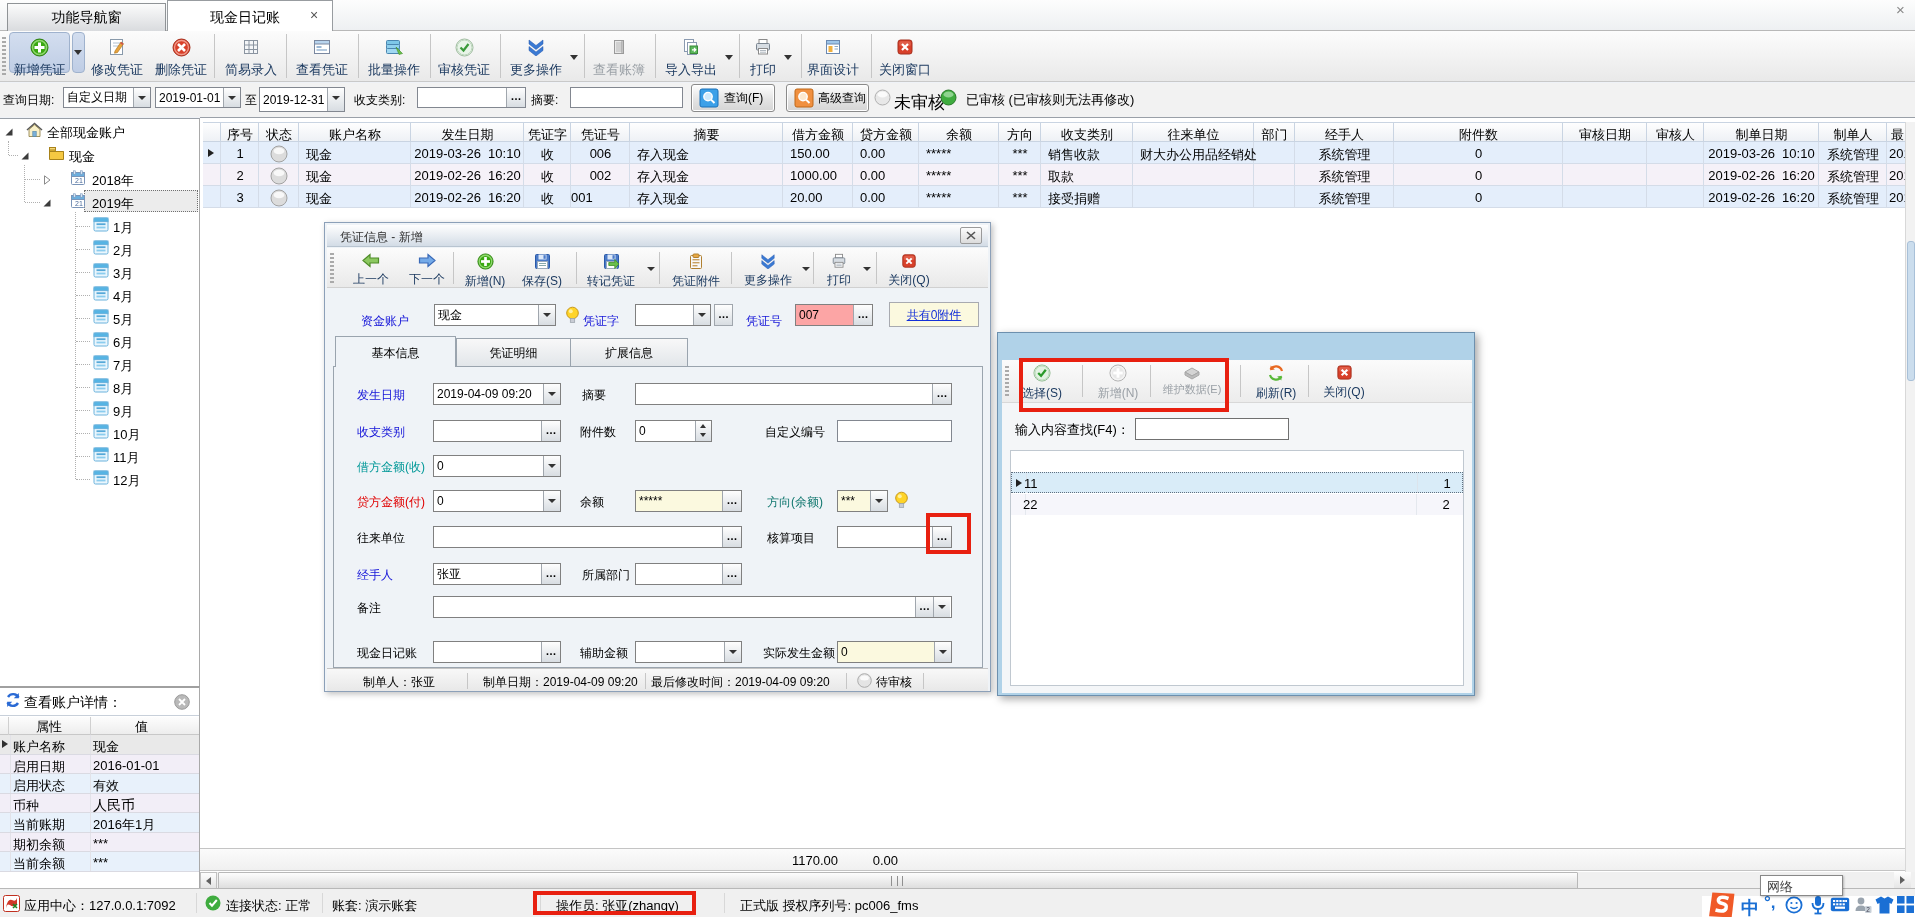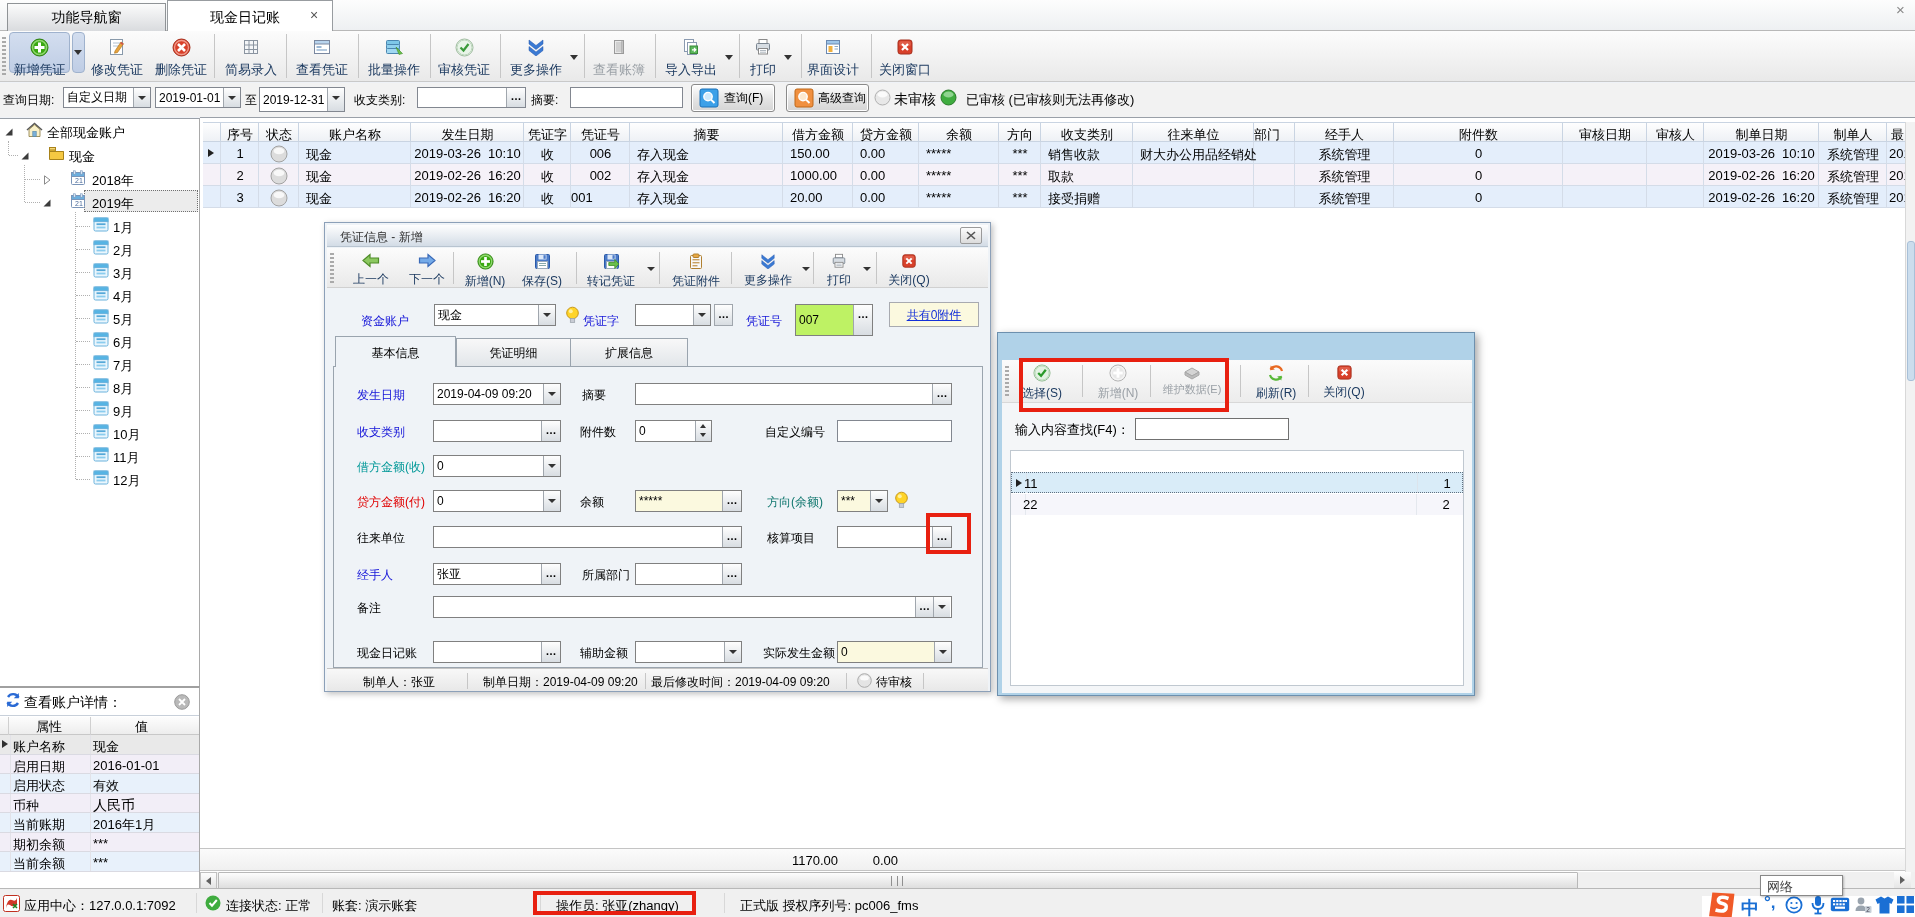--- a/index.html
+++ b/index.html
@@ -191,21 +191,21 @@
           <rect x="1" y="1" width="18" height="18" rx="2" fill="#f09040" stroke="#c06818"></rect>
           <circle cx="9" cy="8.6" r="4.2" fill="#fde8cf" stroke="#fff" stroke-width="1.4"></circle>
           <line x1="12" y1="11.6" x2="15.5" y2="15" stroke="#fff" stroke-width="2"></line>
         </svg>
   <span style="margin-left:4px">高级查询</span>
       </div>
  <div class="abs" style="left:874px;top:6px"><svg width="17" height="17" viewBox="0 0 17 17">
           <circle cx="8.5" cy="8.5" r="7.5" fill="#e8e8e8" stroke="#b0b0b0"></circle>
           <ellipse cx="8.5" cy="5.5" rx="5" ry="3" fill="#fbfbfb"></ellipse>
         </svg></div>
- <div class="abs" style="left:894px;top:8px;font-size:14px">未审核</div>
+ <div class="abs" style="left:894px;top:8px;font-size:17px">未审核</div>
  <div class="abs" style="left:940px;top:6px"><svg width="17" height="17" viewBox="0 0 17 17">
           <circle cx="8.5" cy="8.5" r="7.5" fill="#3fac3f" stroke="#2a7a2a"></circle>
           <ellipse cx="8.5" cy="5.5" rx="5" ry="3" fill="#8fd48f"></ellipse>
         </svg></div>
  <div class="abs" style="left:966px;top:8px;font-size:13px">已审核 (已审核则无法再修改)</div>
 </div>
 
 <div class="abs" id="tree" style="left:0;top:118px;width:200px;height:568px;background:#fff;border-right:1px solid #a9a9a9;border-top:1px solid #9aa0a8">
  <i class="abs" style="left:8px;top:22px;width:1px;height:14px;border-left:1px dotted #b0b0b0"></i>
 <i class="abs" style="left:9px;top:36px;width:9px;height:1px;border-top:1px dotted #b0b0b0"></i>
@@ -471,21 +471,21 @@
 <span class="abs" style="left:650px;top:3px;width:66px;text-align:center;font-size:13px">贷方金额</span>
 <i class="abs" style="left:795px;top:0;width:1px;height:20px;background:#c9d4e2"></i>
 <span class="abs" style="left:716px;top:3px;width:80px;text-align:center;font-size:13px">余额</span>
 <i class="abs" style="left:837px;top:0;width:1px;height:20px;background:#c9d4e2"></i>
 <span class="abs" style="left:796px;top:3px;width:42px;text-align:center;font-size:13px">方向</span>
 <i class="abs" style="left:929px;top:0;width:1px;height:20px;background:#c9d4e2"></i>
 <span class="abs" style="left:838px;top:3px;width:92px;text-align:center;font-size:13px">收支类别</span>
 <i class="abs" style="left:1050px;top:0;width:1px;height:20px;background:#c9d4e2"></i>
 <span class="abs" style="left:930px;top:3px;width:121px;text-align:center;font-size:13px">往来单位</span>
 <i class="abs" style="left:1091px;top:0;width:1px;height:20px;background:#c9d4e2"></i>
-<span class="abs" style="left:1051px;top:3px;width:41px;font-size:13px">部门</span>
+<span class="abs" style="left:1051px;top:3px;width:41px;text-align:center;font-size:13px">部门</span>
 <i class="abs" style="left:1190px;top:0;width:1px;height:20px;background:#c9d4e2"></i>
 <span class="abs" style="left:1092px;top:3px;width:99px;text-align:center;font-size:13px">经手人</span>
 <i class="abs" style="left:1359px;top:0;width:1px;height:20px;background:#c9d4e2"></i>
 <span class="abs" style="left:1191px;top:3px;width:169px;text-align:center;font-size:13px">附件数</span>
 <i class="abs" style="left:1443px;top:0;width:1px;height:20px;background:#c9d4e2"></i>
 <span class="abs" style="left:1360px;top:3px;width:84px;text-align:center;font-size:13px">审核日期</span>
 <i class="abs" style="left:1500px;top:0;width:1px;height:20px;background:#c9d4e2"></i>
 <span class="abs" style="left:1444px;top:3px;width:57px;text-align:center;font-size:13px">审核人</span>
 <i class="abs" style="left:1615px;top:0;width:1px;height:20px;background:#c9d4e2"></i>
 <span class="abs" style="left:1501px;top:3px;width:115px;text-align:center;font-size:13px">制单日期</span>
@@ -803,21 +803,21 @@
           <circle cx="5.8" cy="5.2" r="2" fill="#fff0a0"></circle>
           <rect x="5.3" y="12.4" width="4.4" height="4" fill="#c8ccd4" stroke="#98a0a8" stroke-width=".7"></rect>
         </svg></span>
  <span class="abs" style="left:258px;top:90px;color:#1414d8;white-space:nowrap">凭证字</span>
  <div class="combo" style="left:310px;top:81px;width:76px;height:22px;background:#fff;border-color:#808080">
         <span style="padding-left:3px"></span>
         <i class="dd"></i>
       </div>
  <div class="ebtn" style="left:389px;top:81px;width:19px;height:22px;line-height:19px">…</div>
  <span class="abs" style="left:421px;top:90px;color:#1414d8;white-space:nowrap">凭证号</span>
- <div class="combo" style="left:470px;top:81px;width:78px;height:32px;background:#bef264;border-color:#808080">
+ <div class="combo" style="left:470px;top:81px;width:78px;height:22px;background:#fca5a5;border-color:#808080">
         <span style="padding-left:3px">007</span>
         <i class="eb" style="flex:0 0 19px;line-height:18px">…</i>
       </div>
  <div class="abs" style="left:564px;top:79px;width:90px;height:25px;background:#fbf9df;border:1px solid #a8aab0;text-align:center;padding-top:4px"><span style="color:#1430d8;text-decoration:underline">共有0附件</span></div>
  <div class="abs" style="left:131px;top:115px;width:115px;height:29px;background:linear-gradient(#f8f8f8,#e2e6ea);border:1px solid #9aa4ae;text-align:center;padding-top:6px">凭证明细</div>
  <div class="abs" style="left:246px;top:115px;width:117px;height:29px;background:linear-gradient(#f8f8f8,#e2e6ea);border:1px solid #9aa4ae;border-left:none;text-align:center;padding-top:6px">扩展信息</div>
  <div class="abs" style="left:8px;top:143px;width:650px;height:302px;background:#eff3f7;border:1px solid #9aa4ae"></div>
  <div class="abs" style="left:10px;top:113px;width:121px;height:31px;background:#eff3f7;border:1px solid #9aa4ae;border-bottom:none;text-align:center;padding-top:8px">基本信息</div>
  <span class="abs" style="left:32px;top:164px;color:#1414d8;white-space:nowrap">发生日期</span>
  <div class="combo" style="left:108px;top:160px;width:128px;height:22px;background:#fff;border-color:#808080">

